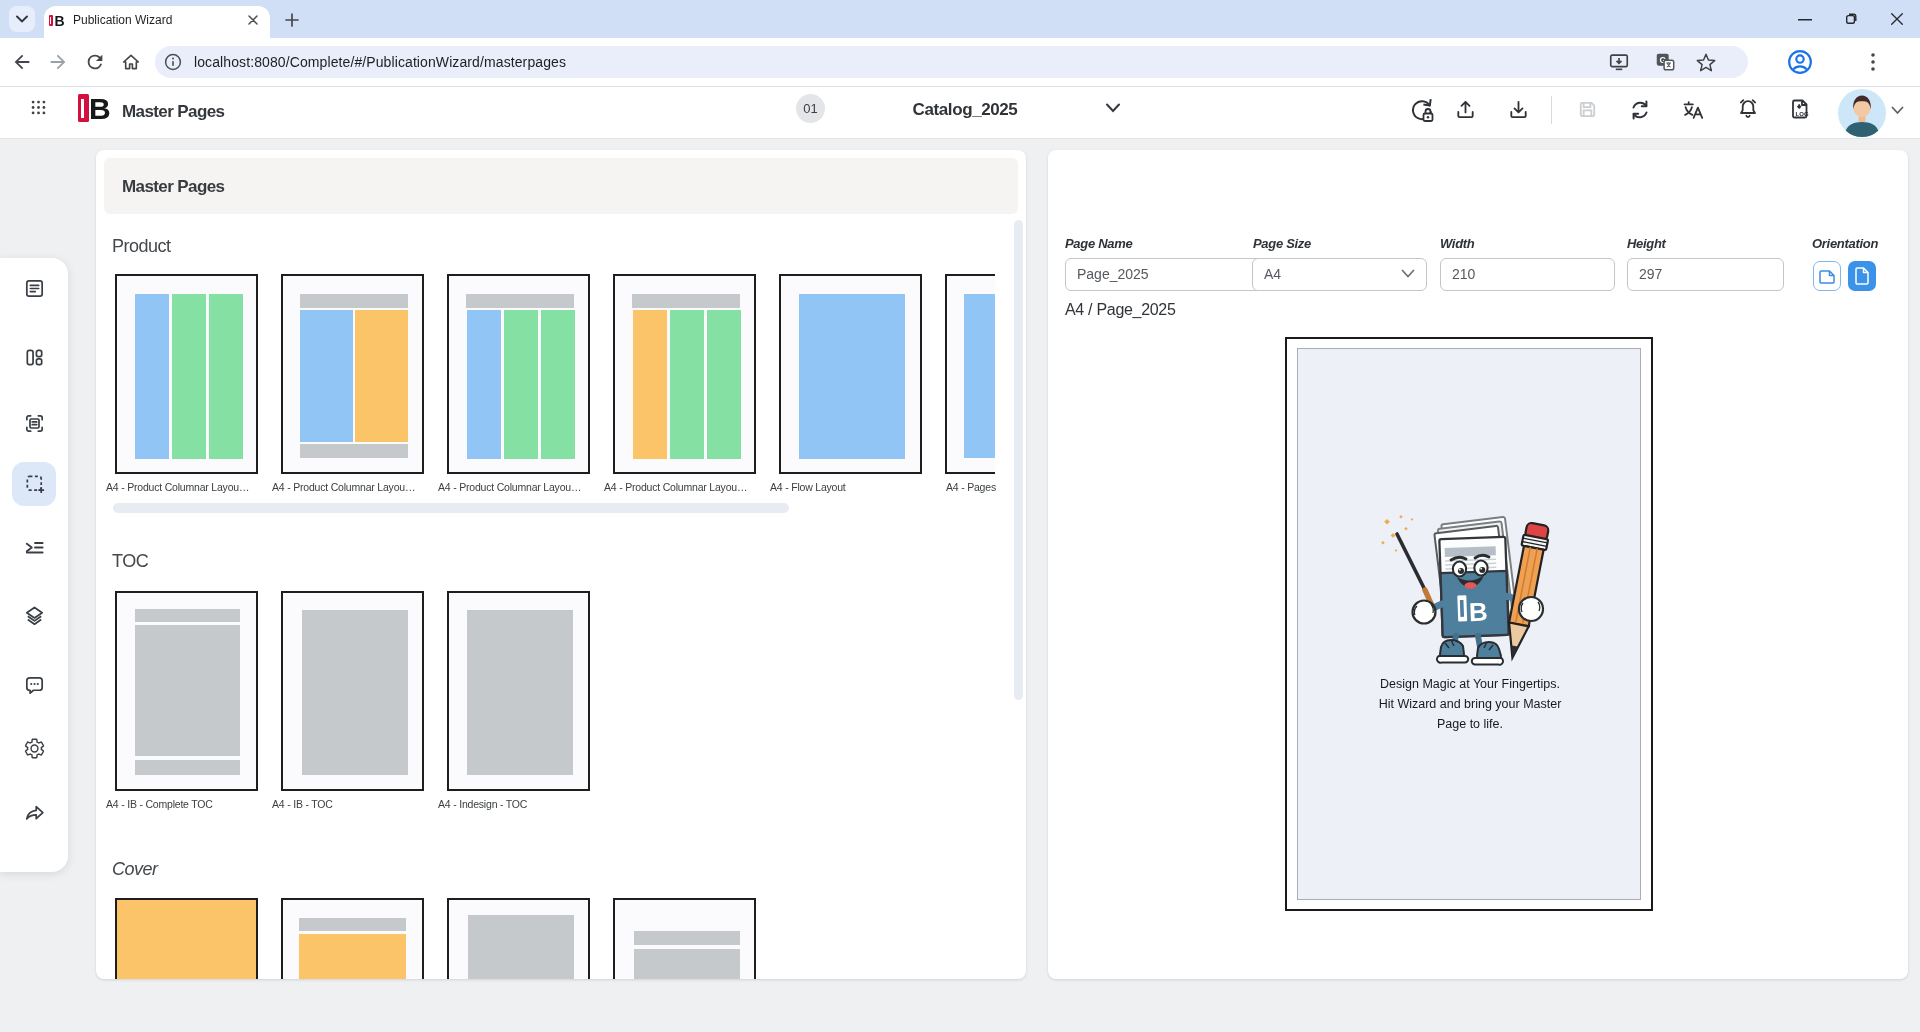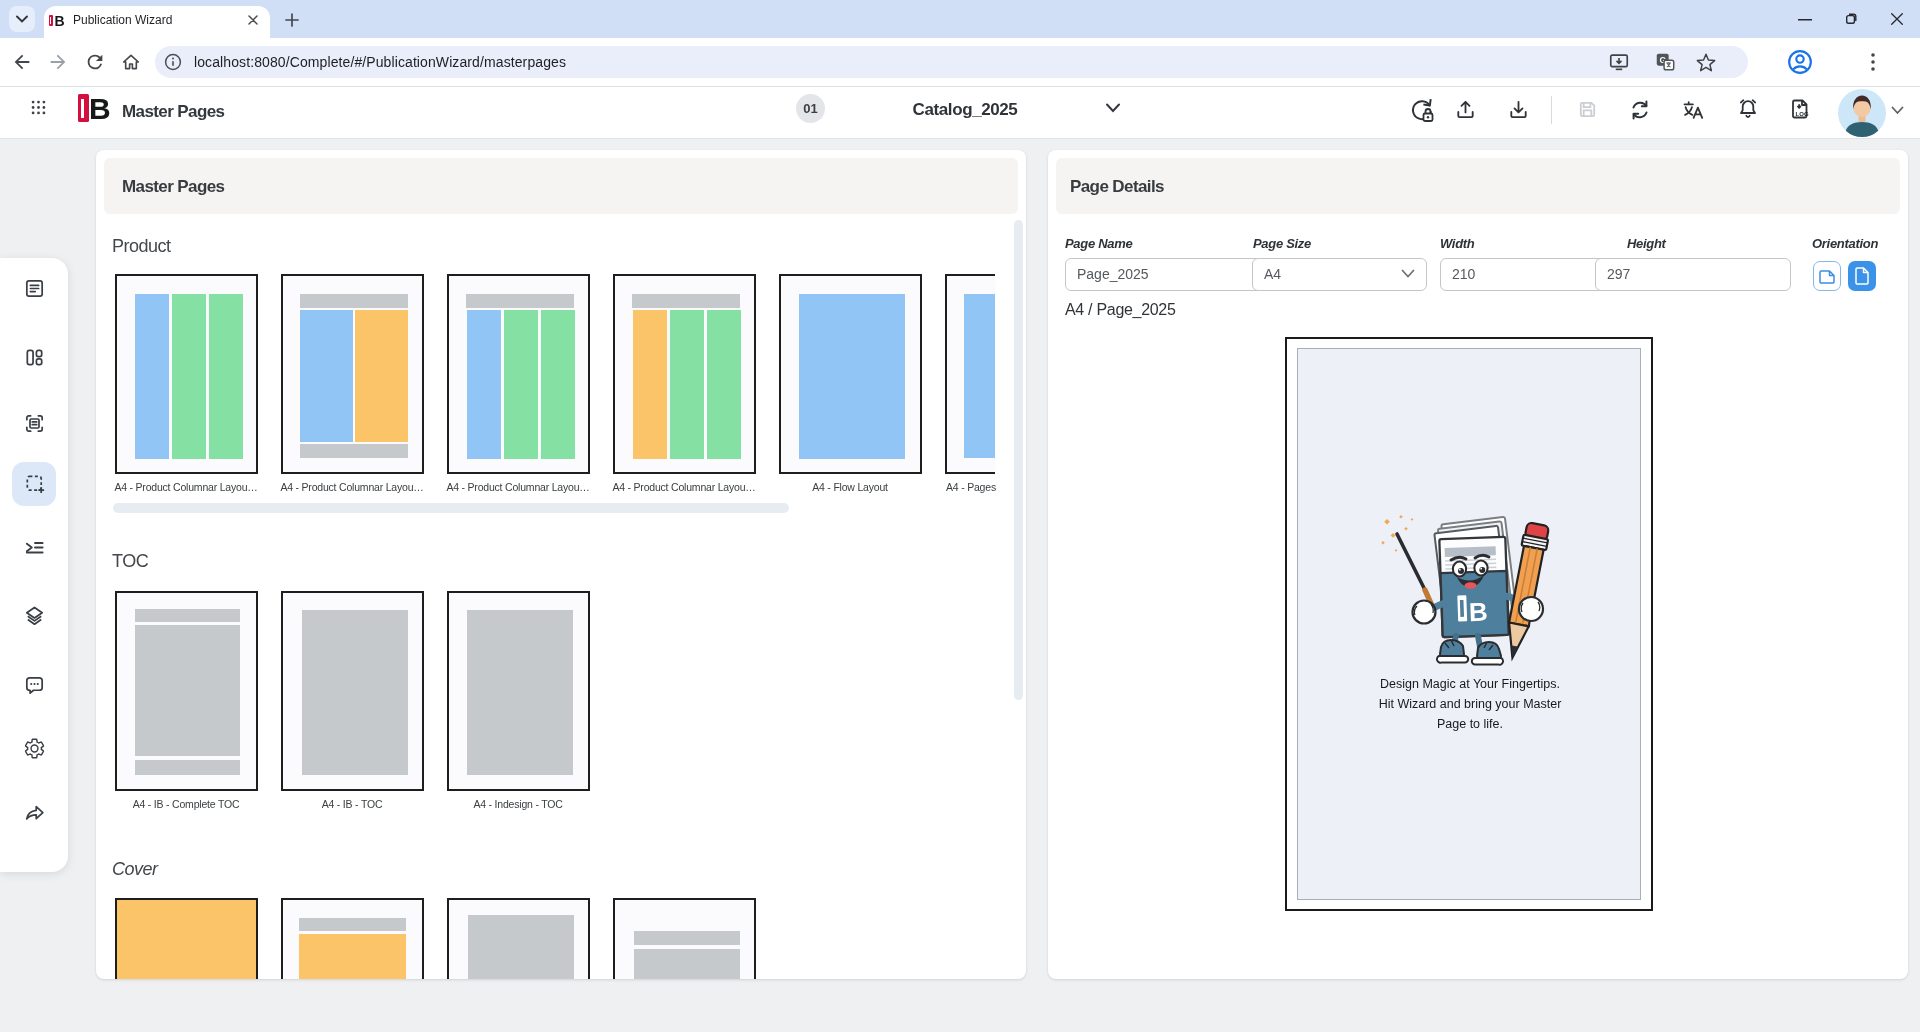--- a/index.html
+++ b/index.html
@@ -14,39 +14,39 @@
   #tab { left:44px; top:6px; width:226px; height:32px; background:#fff; border-radius:12px 12px 0 0; }
   #tabtitle { left:73px; top:13px; font-size:12px; color:#1f2125; }
   #toolbar { left:0; top:38px; width:1920px; height:49px; background:#fff; border-bottom:1px solid #dde0e4; }
   #omni { left:155px; top:46px; width:1593px; height:32px; border-radius:16px; background:#e9eefa; }
   #urltext { left:194px; top:54px; font-size:14px; color:#1d1f21; letter-spacing:0.1px; }
 
   
   #appbar { left:0; top:87px; width:1920px; height:52px; background:#fff; border-bottom:1px solid #e3e4e6; }
   #applogoB { left:89px; top:92px; font-size:30px; font-weight:bold; color:#17181a; }
   #apptitle { left:122px; top:102px; font-size:17px; font-weight:bold; color:#34383c; letter-spacing:-0.6px; }
-  #badge01 { left:796px; top:94px; width:29px; height:29px; border-radius:50%; background:#e4e5e9; color:#3a3f44; font-size:13px; font-weight:bold; text-align:center; line-height:29px; }
+  #badge01 { left:796px; top:94px; width:29px; height:29px; border-radius:50%; background:#e4e5e9; color:#3a3f44; font-size:13px; font-weight:normal; text-align:center; line-height:29px; }
   #catalog { left:880px; top:100px; width:170px; text-align:center; font-size:17px; font-weight:bold; color:#303438; letter-spacing:-0.4px; }
 
   
   #sidebar { left:0; top:258px; width:68px; height:614px; background:#fff; border-radius:0 16px 16px 0; box-shadow:0 2px 10px rgba(0,0,0,0.10); }
   .sideicon { position:absolute; left:23px; }
   #sideactive { left:12px; top:462px; width:44px; height:44px; border-radius:12px; background:#dce8f8; }
 
   
   .card { background:#fff; border-radius:8px; box-shadow:0 1px 3px rgba(0,0,0,0.13); }
   #leftcard { left:96px; top:150px; width:930px; height:829px; overflow:hidden; }
   #rightcard { left:1048px; top:150px; width:860px; height:829px; }
   .cardhead { position:absolute; left:8px; top:8px; right:8px; height:56px; background:#f5f4f2; border-radius:6px; }
   .cardhead span { position:absolute; left:18px; top:19px; font-size:17px; font-weight:bold; color:#383c40; letter-spacing:-0.6px; }
   .sectitle { position:absolute; font-size:18px; color:#44484c; letter-spacing:-0.5px; }
 
   
   .thumb { position:absolute; width:143px; height:200px; background:#fbfbfd; border:2px solid #1e1e1e; }
-  .cap { position:absolute; font-size:10.5px; color:#3c4043; text-align:center; width:160px; white-space:nowrap; letter-spacing:-0.2px; }
+  .cap { position:absolute; font-size:10.5px; color:#3c4043; width:160px; white-space:nowrap; letter-spacing:-0.2px; }
   .blue { background:#90c5f5; }
   .green { background:#85e0a3; }
   .orange { background:#fbc468; }
   .gray { background:#c5c9cc; }
   .cell { position:absolute; }
 
   
   .flabel { position:absolute; top:86px; font-size:13px; font-weight:bold; color:#2f3337; letter-spacing:-0.3px;font-style:italic; }
   .finput { position:absolute; top:108px; height:33px; border:1px solid #c3c6c9; border-radius:6px; background:#fff; font-size:14px; color:#55595e; line-height:31px; padding-left:11px; }
   #a4page { position:absolute; left:17px; top:151px; font-size:16px; color:#303439; letter-spacing:-0.3px; }
@@ -147,32 +147,29 @@
       <div class="cell gray" style="left:19px;top:31px;width:106px;height:14px;"></div>
       <div class="cell gray" style="left:19px;top:49px;width:106px;height:147px;"></div>
     </div>
   <div class="sectitle" style="left:16px; top:401px;">TOC</div>
   <div class="sectitle" style="left:16px; top:709px;font-style:italic;">Cover</div>
 </div>
 <div class="abs" id="hscroll"></div>
 <div class="abs" id="vscroll"></div>
 
 <div class="abs card" id="rightcard">
-  <div class="cardhead">
-      <span style="left:14px;">Page Details</span>
-    </div>
   <div class="flabel" style="left:17px;">Page Name</div>
   <div class="flabel" style="left:205px;">Page Size</div>
   <div class="flabel" style="left:392px;">Width</div>
   <div class="flabel" style="left:579px;">Height</div>
   <div class="flabel" style="left:764px;">Orientation</div>
   <div class="finput" style="left:17px; width:197px;">Page_2025</div>
   <div class="finput" style="left:204px; width:175px;">A4</div>
   <div class="finput" style="left:392px; width:175px;">210</div>
-  <div class="finput" style="left:547px; width:196px;">297</div>
+  <div class="finput" style="left:579px; width:157px;">297</div>
 
   <svg style="position:absolute;left:352px;top:118px;" width="16" height="12" viewBox="0 0 16 12">
       <path d="M2.5 2.5 L8 8.5 L13.5 2.5" stroke="#6b7075" stroke-width="1.7" fill="none" stroke-linecap="round"></path>
     </svg>
   <div style="position:absolute;left:765px;top:111px;width:28px;height:30px;background:#fff;border:1.5px solid #83b7ef;border-radius:7px;">
       <svg style="position:absolute;left:4px;top:6px;" width="18" height="16" viewBox="0 0 18 16">
         <path d="M2 4.2A1.2 1.2 0 0 1 3.2 3h8.3L16 7.5v6.3a1.2 1.2 0 0 1-1.2 1.2H3.2A1.2 1.2 0 0 1 2 13.8z M11.5 3v4.5H16" fill="none" stroke="#3b8de5" stroke-width="1.5" stroke-linejoin="round"></path>
       </svg>
     </div>
   <div style="position:absolute;left:800px;top:111px;width:28px;height:30px;background:#3b92e9;border-radius:7px;">

